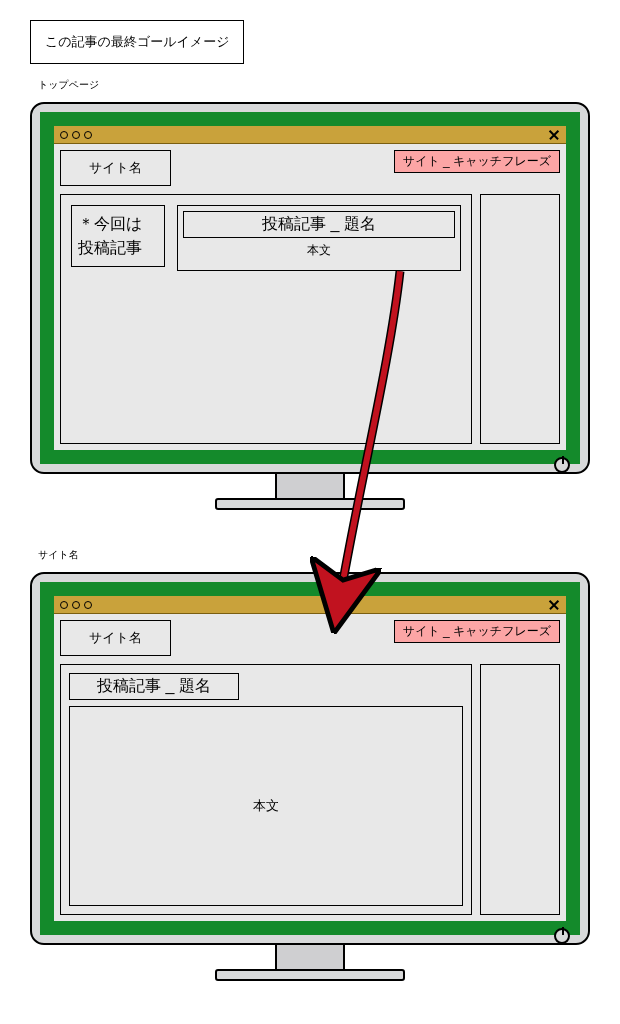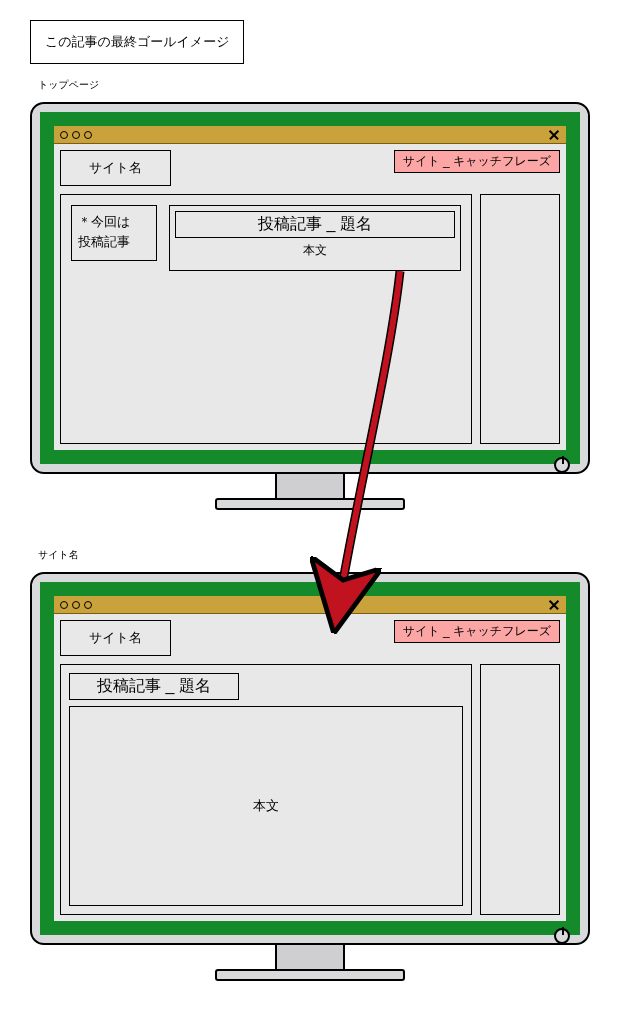--- a/index.html
+++ b/index.html
@@ -118,24 +118,24 @@
     border: 1px solid #000;
     background: #e8e8e8;
   }
   .post-row {
     display: flex;
     gap: 12px;
     align-items: flex-start;
   }
   .thumb-box {
     border: 1px solid #000;
-    width: 86px;
+    width: 94px;
     min-height: 56px;
     padding: 6px;
-    font-size: 13px;
+    font-size: 16px;
     line-height: 1.5;
   }
   .post-card {
     border: 1px solid #000;
     flex: 1;
     padding: 5px;
   }
   .post-title {
     border: 1px solid #000;
     text-align: center;

